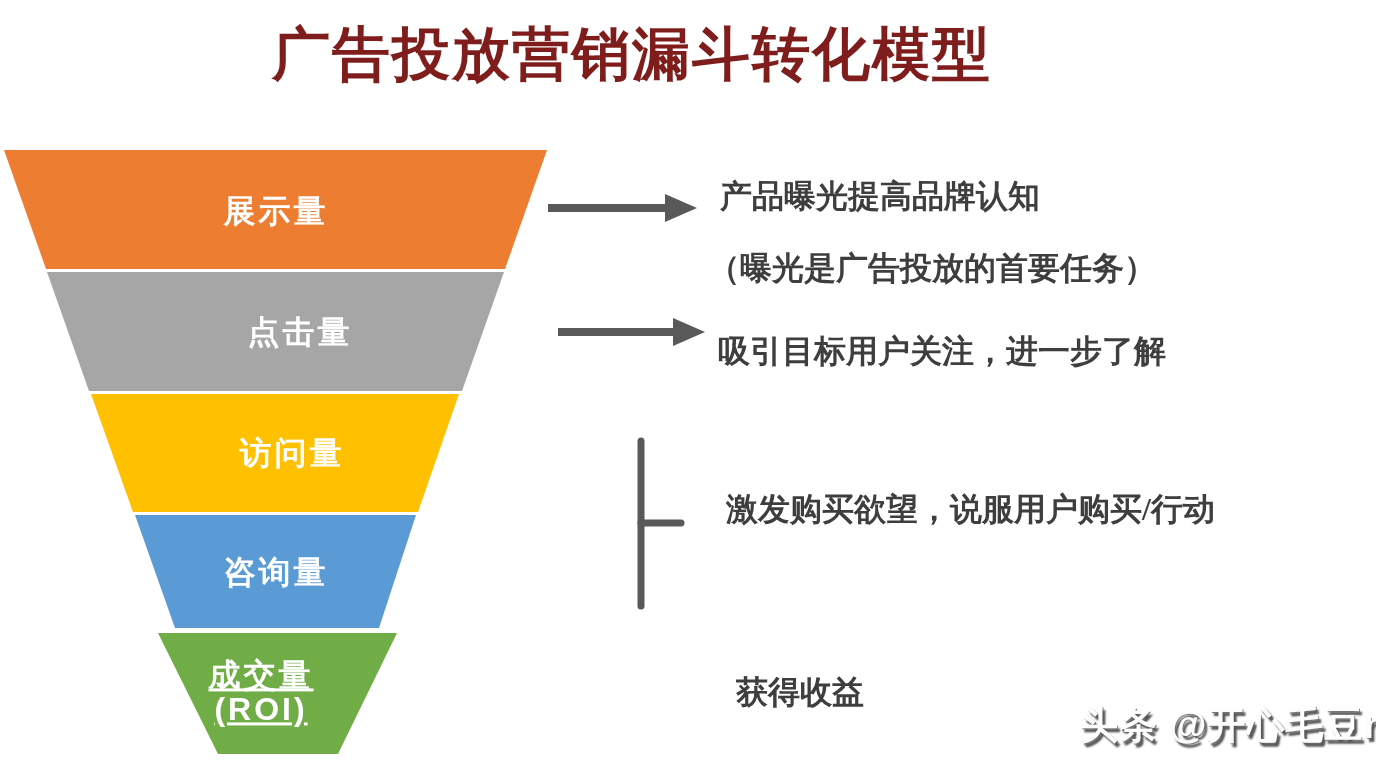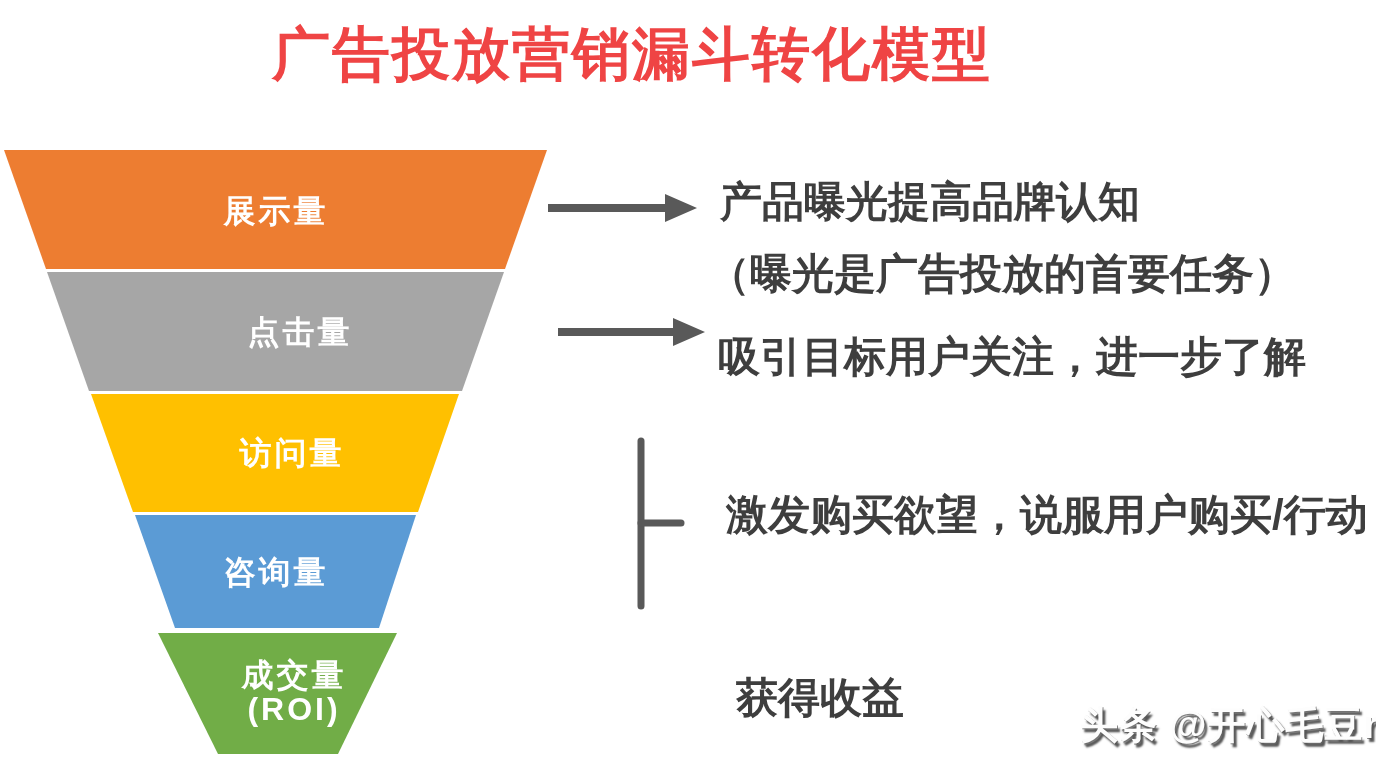--- a/index.html
+++ b/index.html
@@ -17,21 +17,21 @@
   }
   .page-title {
     position: absolute;
     left: 262px;
     top: 16px;
     width: 740px;
     margin: 0;
     font-size: 58px;
     font-weight: bold;
     letter-spacing: 2px;
-    color: #ef4444;
+    color: #7f1d1d;
     text-align: center;
     white-space: nowrap;
   }
   .graphic-layer {
     position: absolute;
     left: 0;
     top: 0;
     width: 1376px;
     height: 761px;
   }
@@ -42,24 +42,25 @@
     font-size: 32px;
     font-weight: bold;
     letter-spacing: 3px;
     white-space: nowrap;
     text-align: center;
     line-height: 1.05;
   }
   .annotation {
     position: absolute;
     color: #3E3E3E;
-    font-size: 42px;
+    font-size: 32px;
     font-weight: bold;
     line-height: 1.1;
     white-space: nowrap;
+    font-family: Liberation Serif, serif;
   }
   .watermark {
     position: absolute;
     left: 1080px;
     top: 700px;
     font-size: 38px;
     font-weight: bold;
     letter-spacing: 1px;
     color: #fdfdfd;
     text-shadow: 3px 4px 2px #565656, 1px 1px 0 #8a8a8a;
@@ -86,21 +87,21 @@
     <polygon points="558,328 673,328 673,318 705,332 673,346 673,336 558,336" fill="#595959"></polygon>
 
     <path d="M 641 441 L 641 606" stroke="#595959" stroke-width="7" stroke-linecap="round" fill="none"></path>
     <path d="M 641 523 L 681 523" stroke="#595959" stroke-width="7" stroke-linecap="round" fill="none"></path>
   </svg>
 
   <div class="funnel-label" style="left:276px; top:212px;">展示量</div>
   <div class="funnel-label" style="left:276px; top:333px;margin-left:24px;">点击量</div>
   <div class="funnel-label" style="left:292px; top:454px;">访问量</div>
   <div class="funnel-label" style="left:276px; top:573px;">咨询量</div>
-  <div class="funnel-label" style="left:294px; top:693px;">
+  <div class="funnel-label" style="left:261px; top:693px;text-decoration:underline;">
     <div>成交量</div>
     <div>(ROI)</div>
   </div>
 
   <div class="annotation" style="left:720px; top:179px;">产品曝光提高品牌认知</div>
   <div class="annotation" style="left:708px; top:251px;">（曝光是广告投放的首要任务）</div>
   <div class="annotation" style="left:718px; top:334px;">吸引目标用户关注，进一步了解</div>
   <div class="annotation" style="left:705px; top:492px;margin-left:21px;">激发购买欲望，说服用户购买/行动</div>
   <div class="annotation" style="left:736px; top:675px;">获得收益</div>
 

